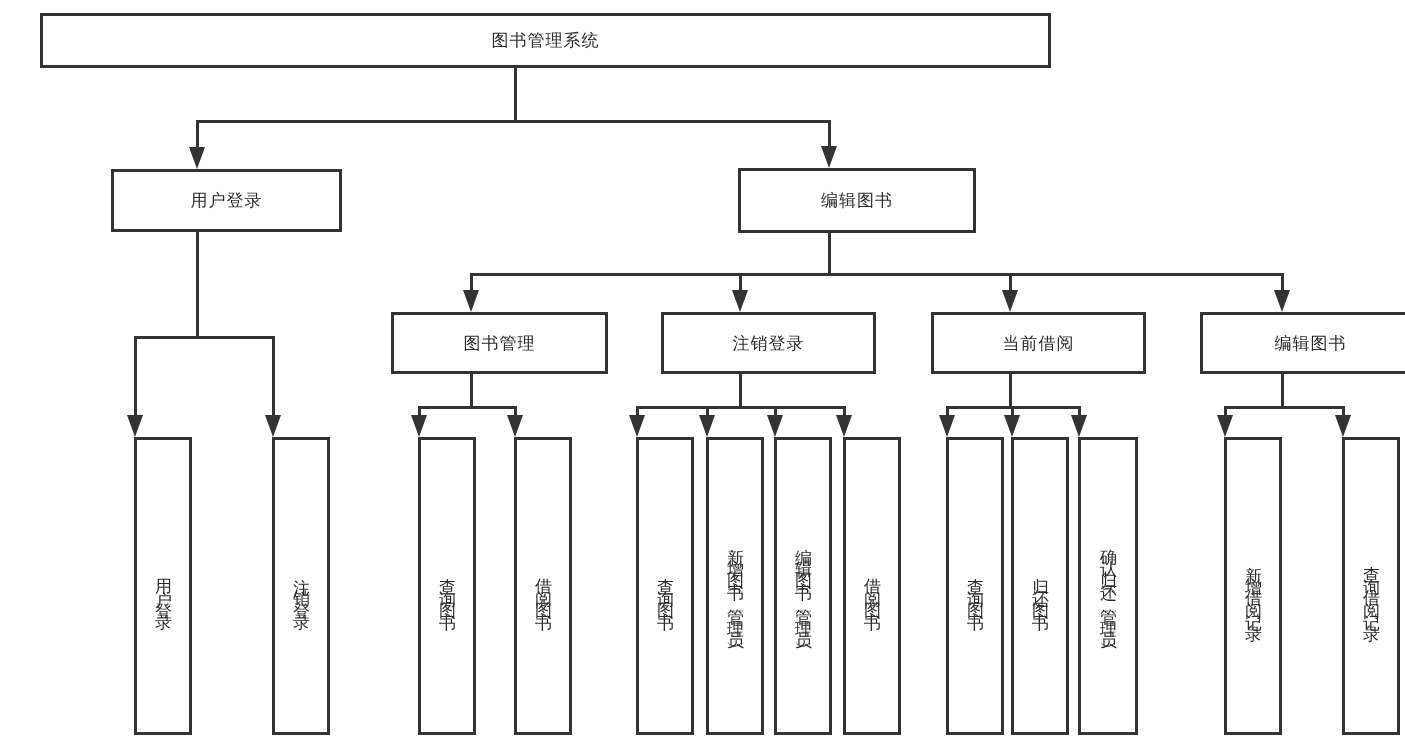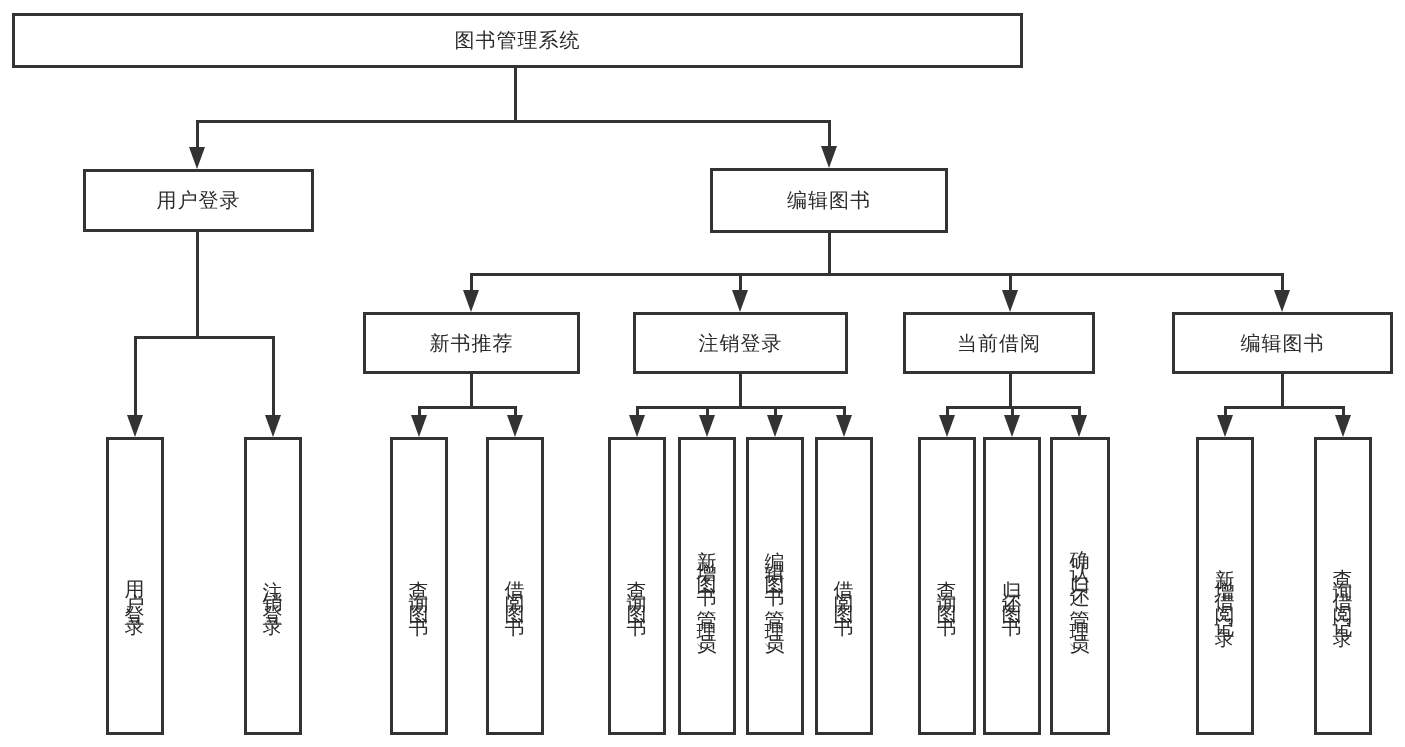--- a/index.html
+++ b/index.html
@@ -9,21 +9,21 @@
     --wm:#b3b3b3;
   }
   html,body{margin:0;padding:0;background:var(--bg);}
   .canvas{
     position:relative;width:1405px;height:747px;background:var(--bg);
     overflow:hidden;font-family:"Liberation Sans","DejaVu Sans",sans-serif;
   }
   .node{
     position:absolute;box-sizing:border-box;border:3px solid var(--line);
     background:var(--bg);display:flex;align-items:center;justify-content:center;
-    font-size:20px;color:var(--text);letter-spacing:1px;white-space:nowrap;
+    font-size:17px;color:var(--text);letter-spacing:1px;white-space:nowrap;margin-left:28px;
   }
   .vnode{
     writing-mode:vertical-rl;text-orientation:mixed;
     letter-spacing:12px;line-height:50px;white-space:normal;
     padding-top:6px;
   }
   .vline{position:absolute;width:3px;background:var(--line);}
   .hline{position:absolute;height:3px;background:var(--line);}
   .ah{
     position:absolute;width:0;height:0;
@@ -77,26 +77,26 @@
     <div class="ah" style="left:463px;top:290px;"></div>
     <div class="vline" style="left:739px;top:273px;height:20px;"></div>
     <div class="ah" style="left:732px;top:290px;"></div>
     <div class="vline" style="left:1009px;top:273px;height:20px;"></div>
     <div class="ah" style="left:1002px;top:290px;"></div>
     <div class="vline" style="left:1281px;top:273px;height:20px;"></div>
     <div class="ah" style="left:1274px;top:290px;"></div>
   </div>
 
   <div class="node" style="left:363px;top:312px;width:217px;height:62px;">
-    <span>新书推荐</span>
+    <span>图书管理</span>
   </div>
   <div class="node" style="left:633px;top:312px;width:215px;height:62px;">
     <span>注销登录</span>
   </div>
-  <div class="node" style="left:903px;top:312px;width:192px;height:62px;text-align:right;">
+  <div class="node" style="left:903px;top:312px;width:215px;height:62px;text-align:right;">
     <span>当前借阅</span>
   </div>
   <div class="node" style="left:1172px;top:312px;width:221px;height:62px;">
     <span>编辑图书</span>
   </div>
 
   <div>
     <div class="vline" style="left:470px;top:374px;height:32px;"></div>
     <div class="hline" style="left:418px;top:406px;width:99px;"></div>
     <div class="vline" style="left:418px;top:406px;height:12px;"></div>

